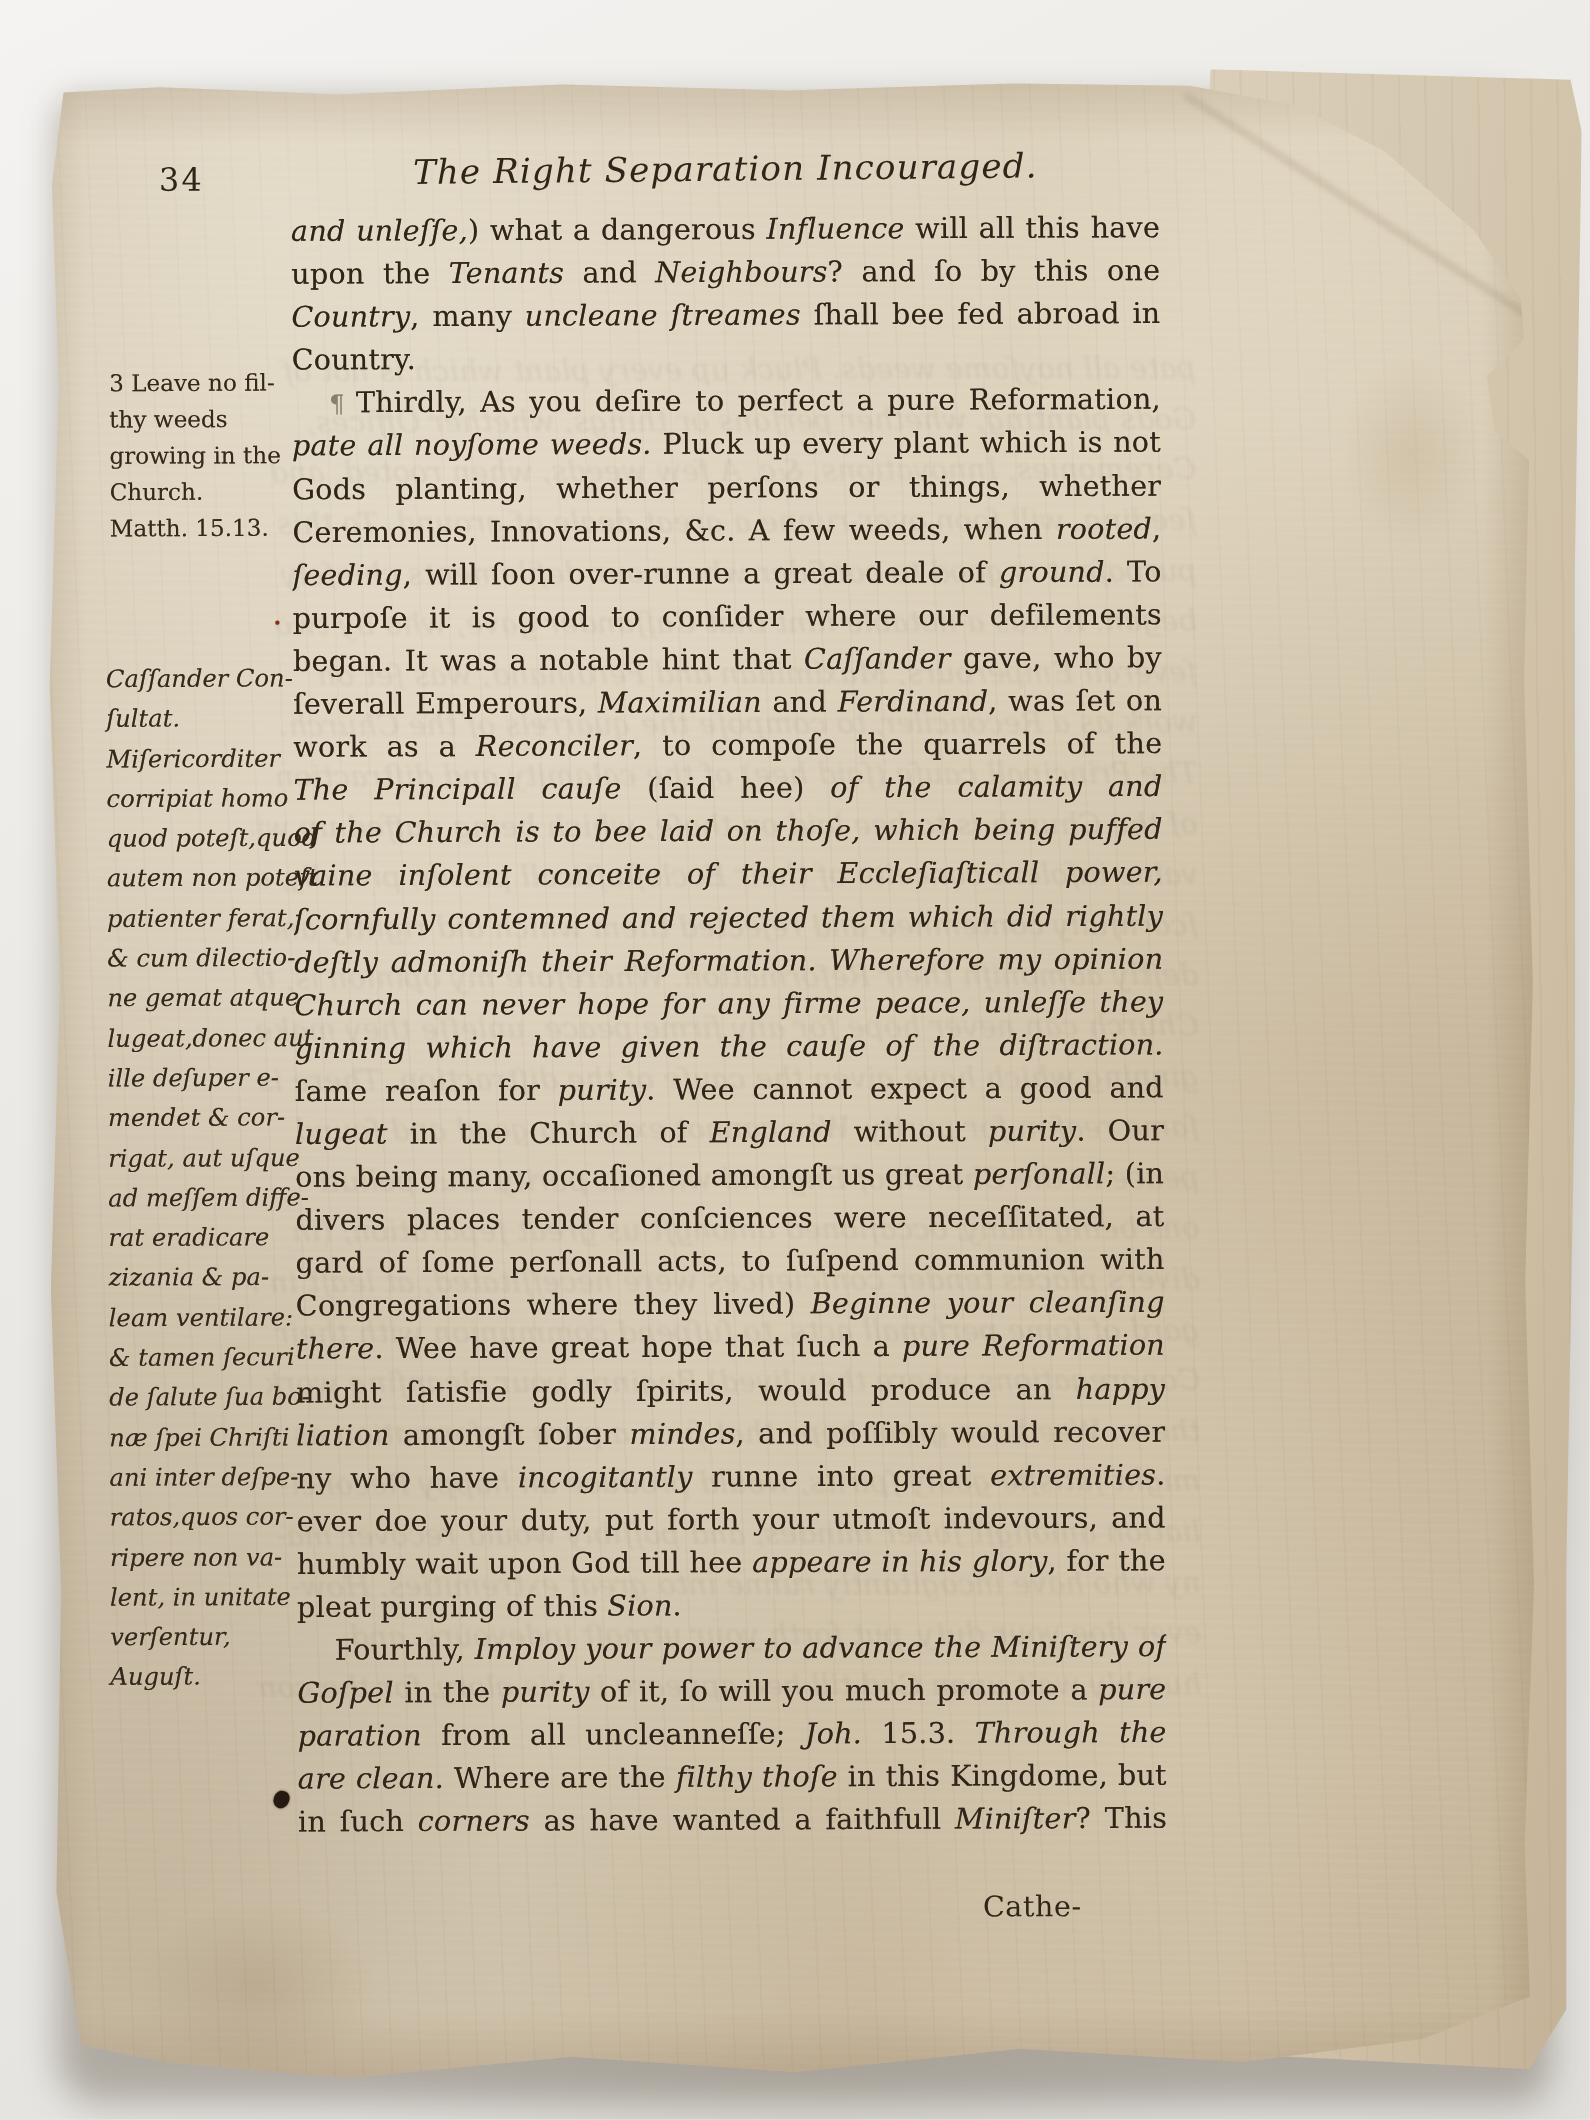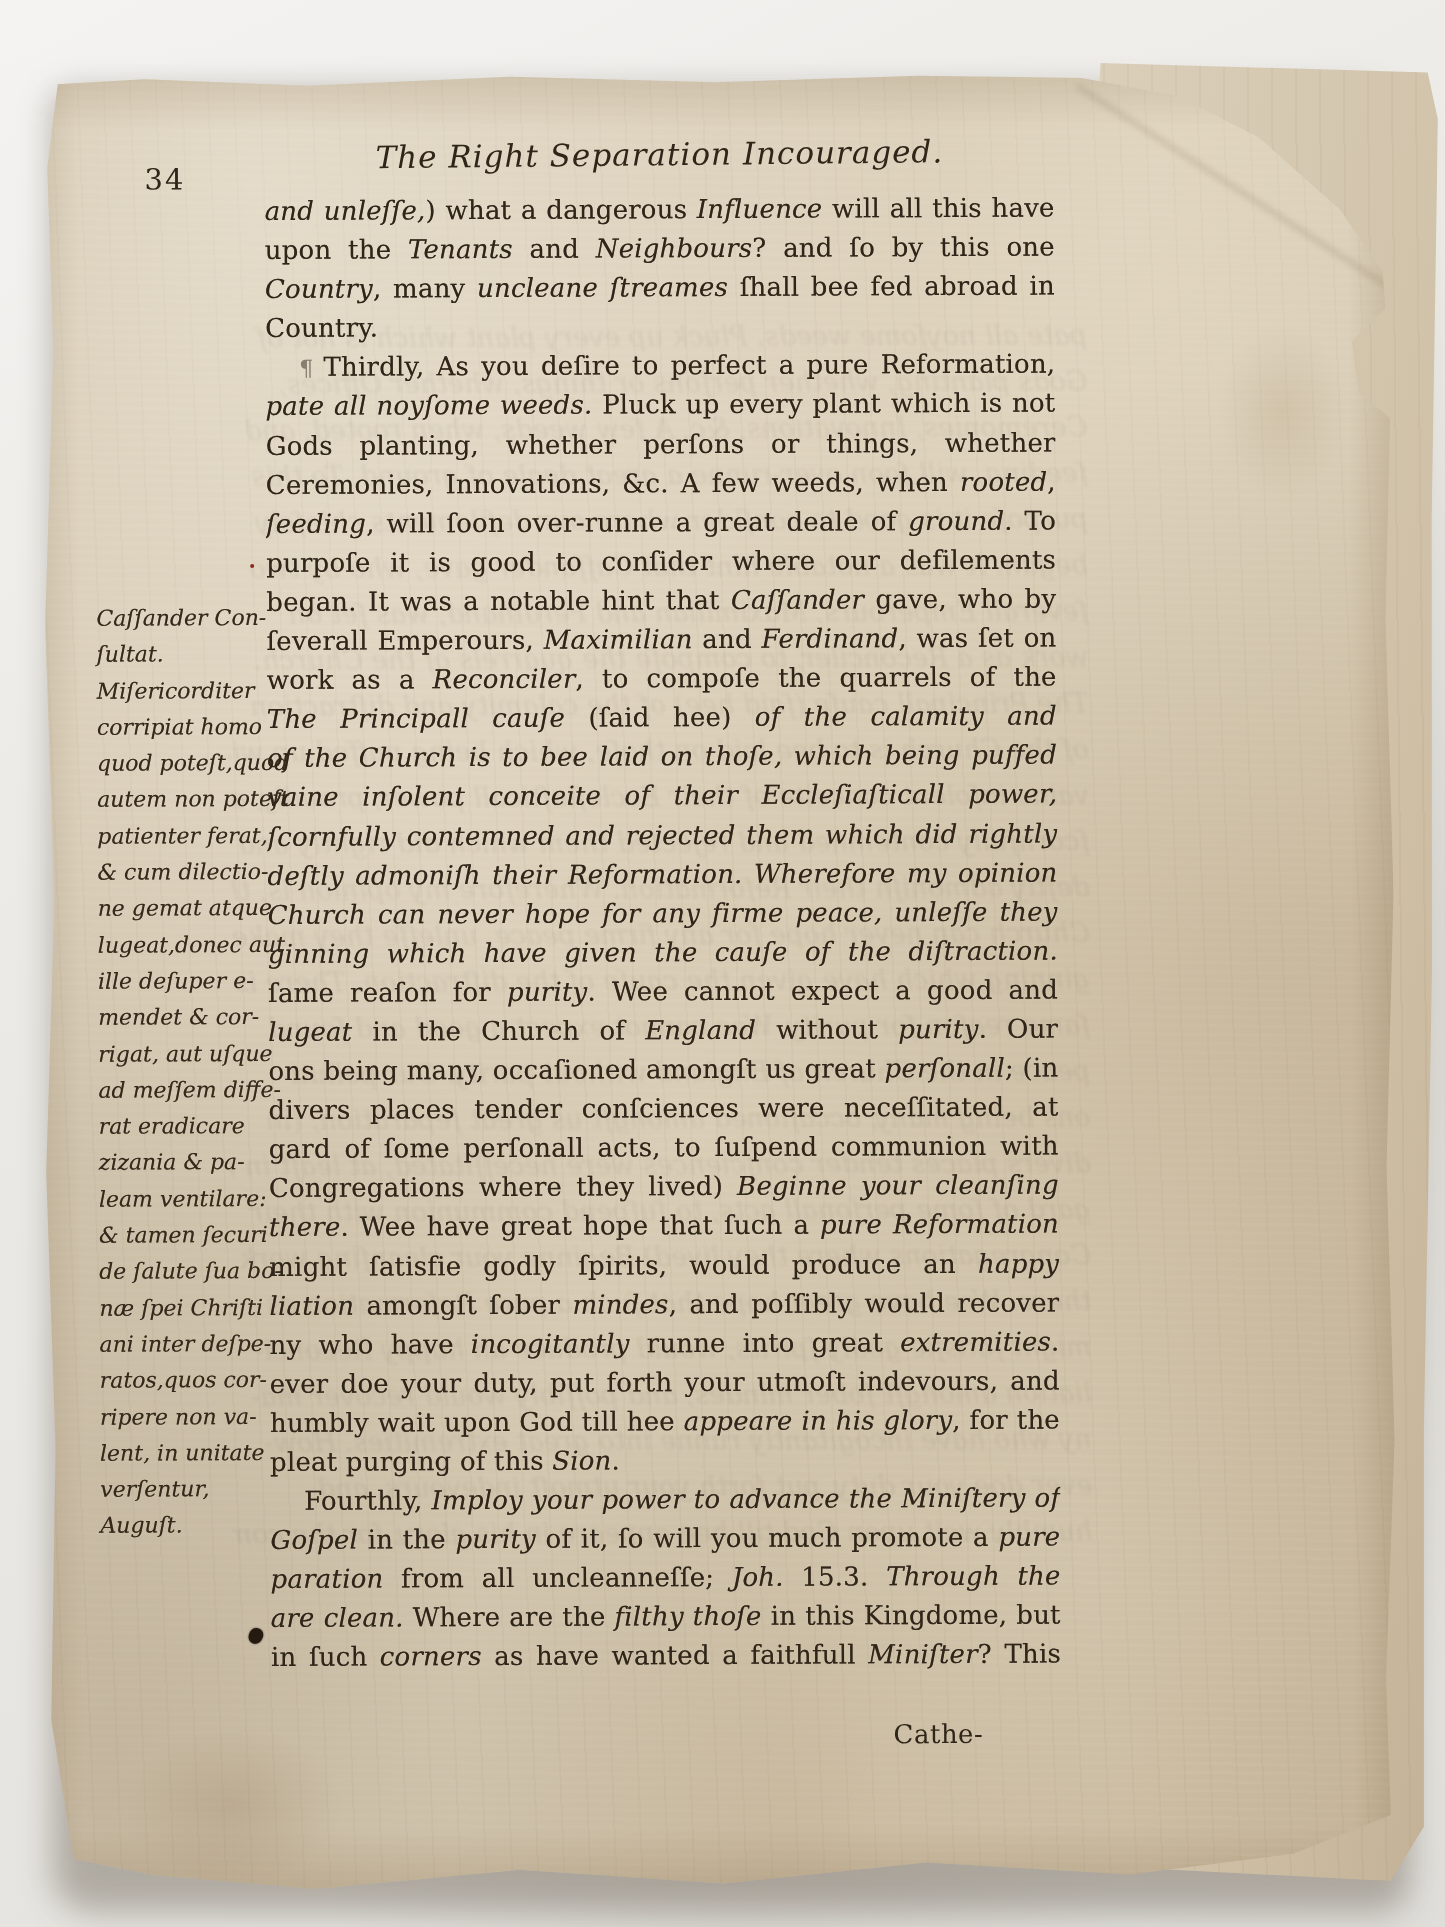--- a/index.html
+++ b/index.html
@@ -45,21 +45,21 @@
 
   .crease{position:absolute;left:1042px;top:12px;width:380px;height:4px;
     background:rgba(95,72,45,.22);filter:blur(3px);
     transform:rotate(33deg);transform-origin:left top;}
 
   .ghosts{position:absolute;left:190px;top:240px;width:860px;opacity:.055;filter:blur(1.6px);
     transform:scaleX(-1);font-style:italic;font-size:27px;line-height:46px;color:#1e1308;
     pointer-events:none;}
   .ghosts .gline{white-space:nowrap;overflow:hidden;height:46px;}
 
-  .pageno{position:absolute;left:108px;top:86px;font-size:29px;letter-spacing:2px;}
+  .pageno{position:absolute;left:108px;top:70px;font-size:29px;letter-spacing:2px;}
   .running-title{position:absolute;left:228px;top:62px;width:790px;text-align:center;
     font-style:italic;font-size:31px;letter-spacing:1px;transform:rotate(-.35deg);}
 
   .body-col{position:absolute;left:228px;top:116px;width:790px;font-size:26px;line-height:39.1px;
     letter-spacing:.2px;text-shadow:0 0 .5px rgba(47,37,24,.55);}
   .line{text-align:justify;text-align-last:justify;height:39.1px;overflow:hidden;}
   .line.short{text-align-last:left;}
   .line.indent{text-indent:34px;}
   .line i{font-style:italic;}
   .pmark{opacity:.5;font-size:22px;margin-right:10px;}
@@ -121,20 +121,27 @@
         <div class="gline">might ſatisfie godly ſpirits, would produce an happy Reconci-</div>
         <div class="gline">liation amongſt ſober mindes, and poſſibly would recover ma-</div>
         <div class="gline">ny who have incogitantly runne into great extremities. How-</div>
         <div class="gline">ever doe your duty, put forth your utmoſt indevours, and</div>
         <div class="gline">humbly wait upon God till hee appeare in his glory, for the com-</div>
       </div>
 
     <div class="pageno">34</div>
     <div class="running-title">The Right Separation Incouraged.</div>
 
+    <aside class="note note-0" id="note-0">
+        <div class="nline">3 Leave no fil-</div>
+        <div class="nline">thy weeds</div>
+        <div class="nline">growing in the</div>
+        <div class="nline">Church.</div>
+        <div class="nline">Matth. 15.13.</div>
+      </aside>
     <aside class="note note-1" id="note-1">
         <div class="nline">Caſſander Con-</div>
         <div class="nline">ſultat.</div>
         <div class="nline">Miſericorditer</div>
         <div class="nline">corripiat homo</div>
         <div class="nline">quod poteſt,quod</div>
         <div class="nline">autem non poteſt</div>
         <div class="nline">patienter ferat,</div>
         <div class="nline">&amp; cum dilectio-</div>
         <div class="nline">ne gemat atque</div>

